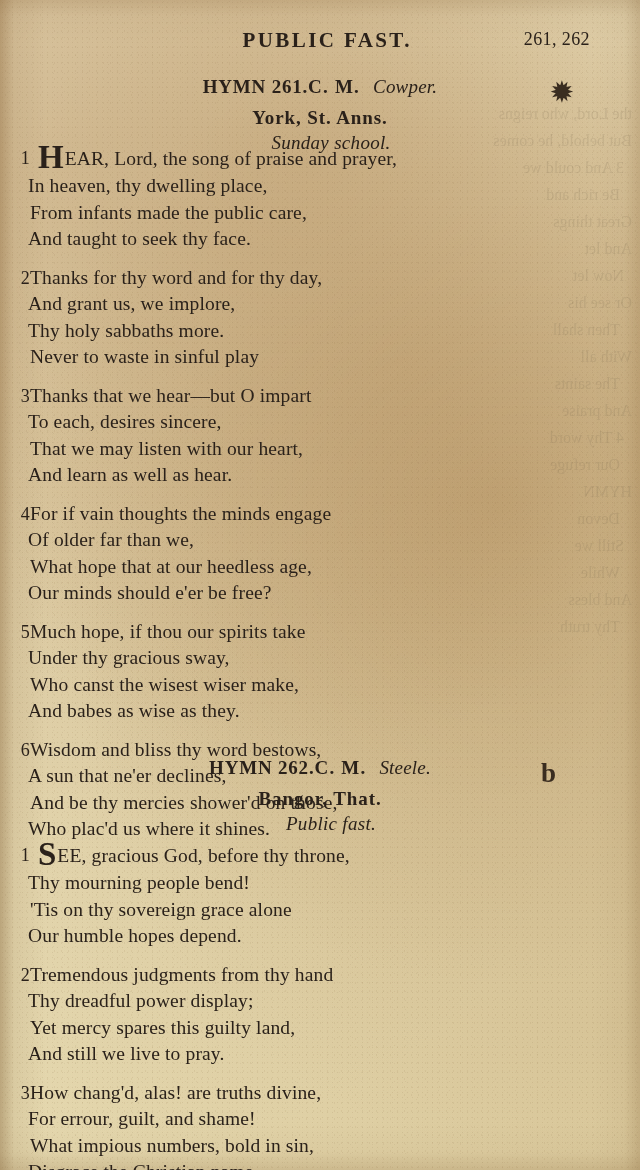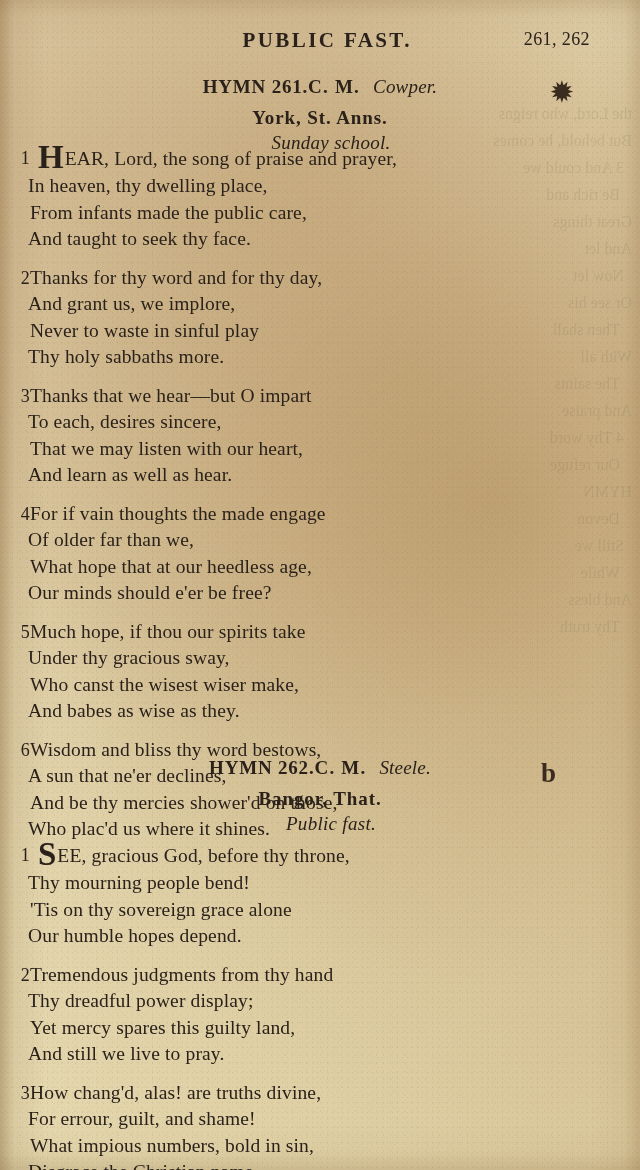--- a/index.html
+++ b/index.html
@@ -232,36 +232,36 @@
         <div class="vline indent">In heaven, thy dwelling place,</div>
         <div class="vline">From infants made the public care,</div>
         <div class="vline indent">And taught to seek thy face.</div>
       </div>
 
       <div class="stanza">
         <div class="vline">
           <span class="vnum">2</span><span>Thanks for thy word and for thy day,</span>
         </div>
         <div class="vline indent">And grant us, we implore,</div>
+        <div class="vline indent">Thy holy sabbaths more.</div>
         <div class="vline">Never to waste in sinful play</div>
-        <div class="vline indent">Thy holy sabbaths more.</div>
       </div>
 
       <div class="stanza">
         <div class="vline">
           <span class="vnum">3</span><span>Thanks that we hear—but O impart</span>
         </div>
         <div class="vline indent">To each, desires sincere,</div>
         <div class="vline">That we may listen with our heart,</div>
         <div class="vline indent">And learn as well as hear.</div>
       </div>
 
       <div class="stanza">
         <div class="vline">
-          <span class="vnum">4</span><span>For if vain thoughts the made engage</span>
+          <span class="vnum">4</span><span>For if vain thoughts the minds engage</span>
         </div>
         <div class="vline indent">Of older far than we,</div>
         <div class="vline">What hope that at our heedless age,</div>
         <div class="vline indent">Our minds should e'er be free?</div>
       </div>
 
       <div class="stanza">
         <div class="vline">
           <span class="vnum">5</span><span>Much hope, if thou our spirits take</span>
         </div>

